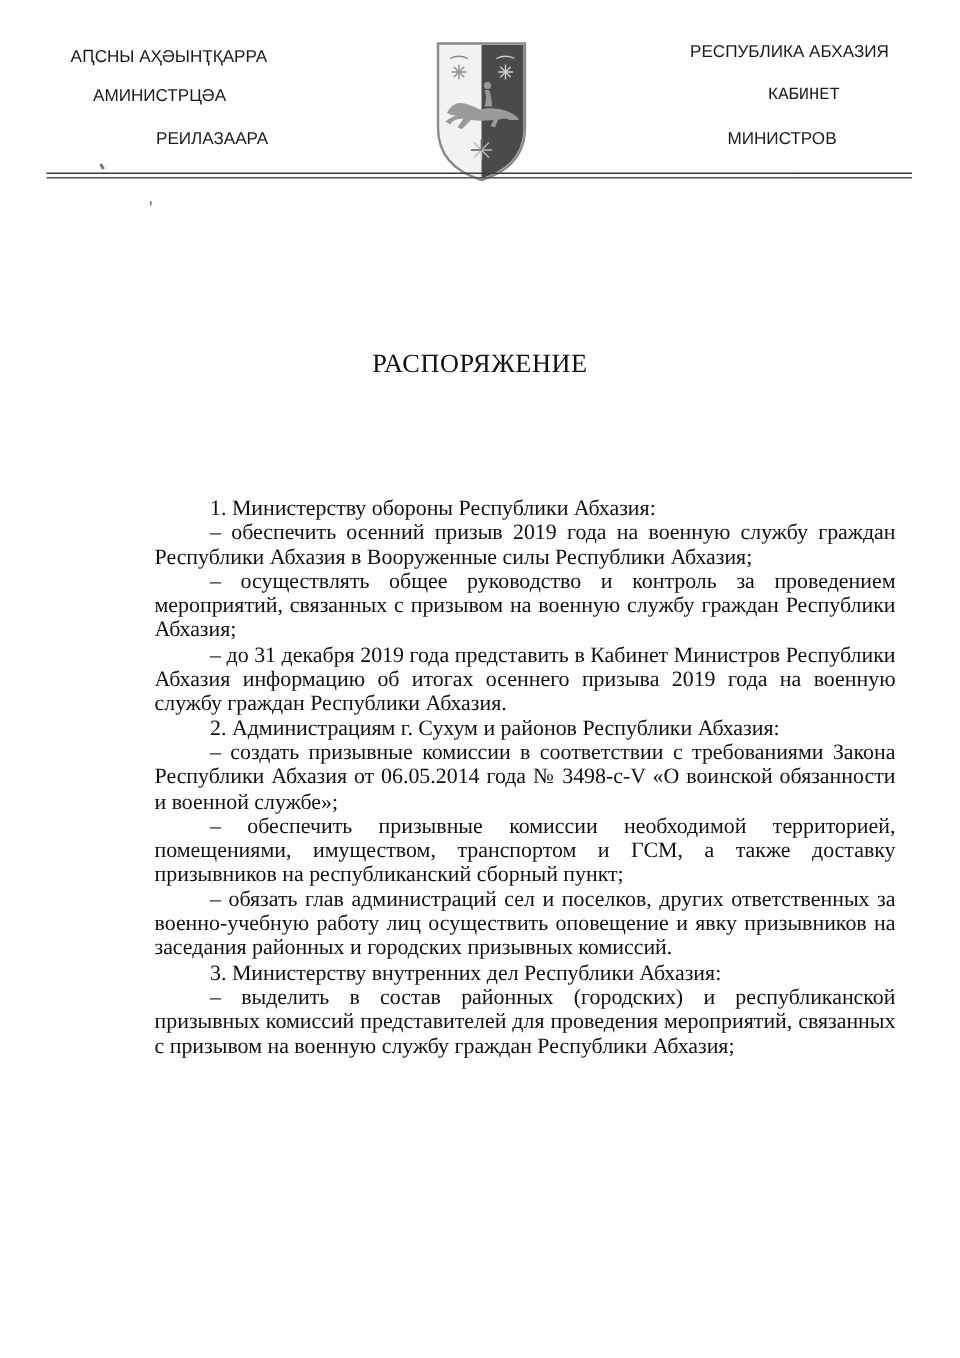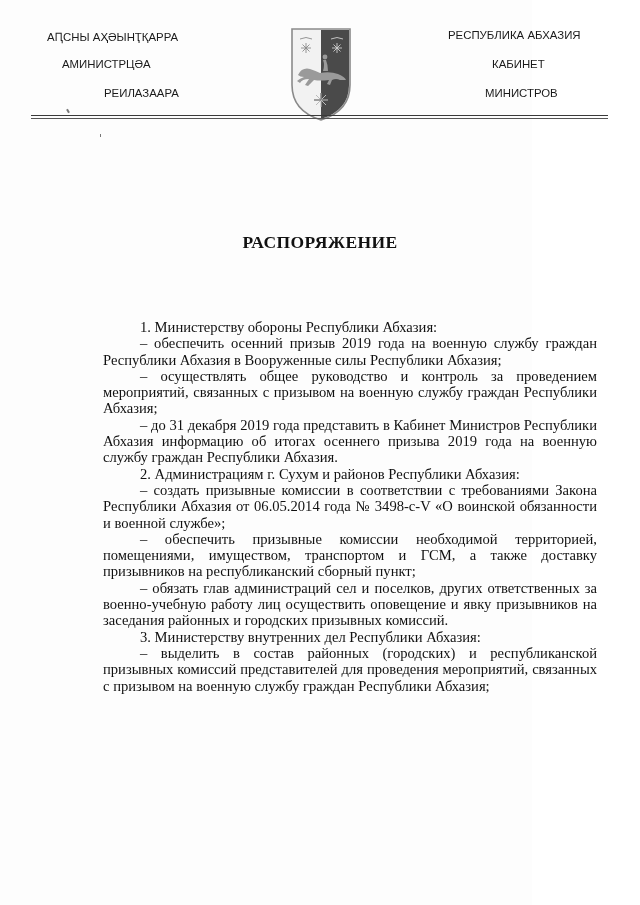--- a/index.html
+++ b/index.html
@@ -31,22 +31,22 @@
     }
     .lh-left { left: 30px; top: 29px; width: 180px; }
     .lh-right { left: 420px; top: 29px; width: 200px; }
     .lh-line {
       position: absolute;
       white-space: nowrap;
     }
     .lh-left .l0 { left: 17px; top: 0; }
     .lh-left .l1 { left: 32px; top: 29px; }
     .lh-left .l2 { left: 38px; top: 58px; padding-left: 36px; }
-    .lh-right .l0 { left: 28px; top: 0; }
-    .lh-right .l1 { left: 72px; top: 29px; }
+    .lh-right .l0 { left: 40px; top: 0; }
+    .lh-right .l1 { left: 92px; top: 29px; font-family: Liberation Mono, monospace; }
     .lh-right .l2 { left: 65px; top: 58px; }
 
     .emblem {
       position: absolute;
       left: 290px;
       top: 27px;
       width: 62px;
       height: 95px;
     }
     .rule {
@@ -68,21 +68,21 @@
       position: absolute;
       background: #777;
     }
 
     
     .title {
       position: absolute;
       left: 0; width: 640px;
       top: 232px;
       text-align: center;
-      font-weight: bold;
+      font-weight: normal;
       font-size: 17.5px;
       letter-spacing: 0.4px;
     }
     .subtitle {
       position: absolute;
       left: 150px; width: 344px;
       top: 271px;
       text-align: center;
       font-weight: bold;
       font-size: 14.2px;
@@ -95,21 +95,21 @@
       top: 319px;
       width: 494px;
       font-size: 14.6px;
       line-height: 16.3px;
       text-align: justify;
     }
     .body-text p {
       margin: 0;
       text-indent: 37px;
     }
-    .body-text p.gap-before { margin-top: 0; }
+    .body-text p.gap-before { margin-top: 12px; }
   </style>
 </head>
 <body>
 
 <div class="page">
 
   <div class="lh-col lh-left">
     <div class="lh-line l0">АԤСНЫ АҲӘЫНҬҚАРРА</div>
     <div class="lh-line l1">АМИНИСТРЦӘА</div>
     <div class="lh-line l2">РЕИЛАЗААРА</div>

